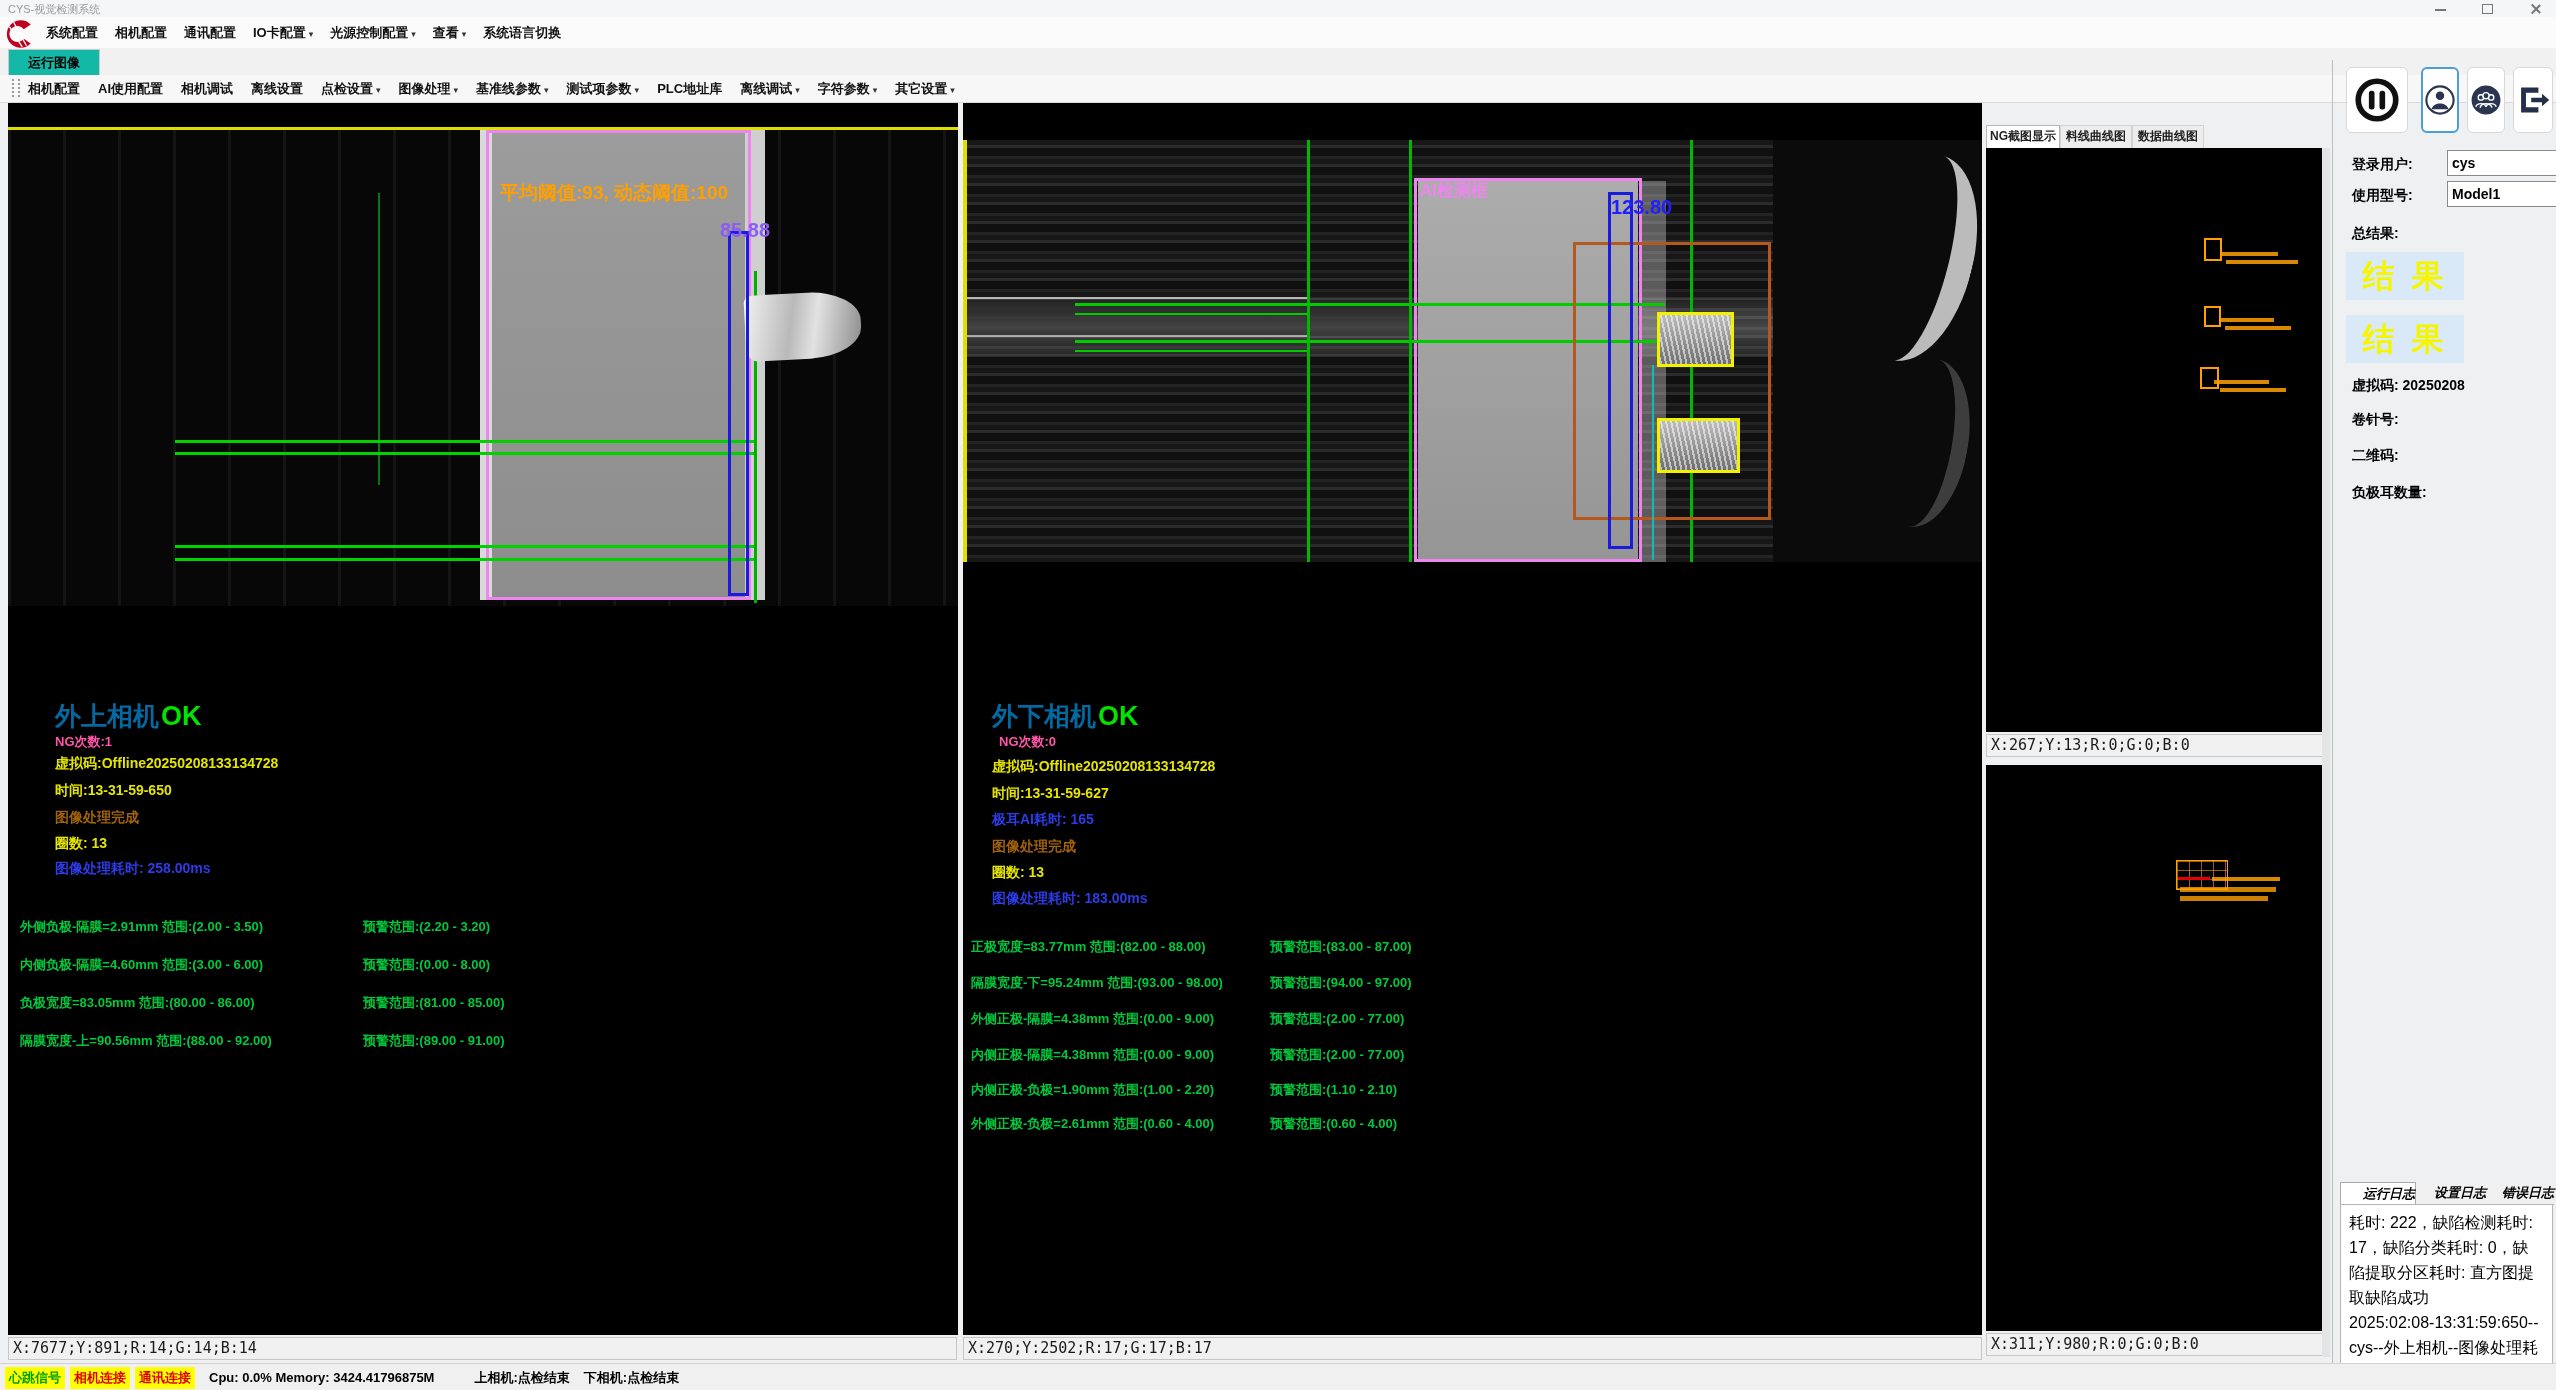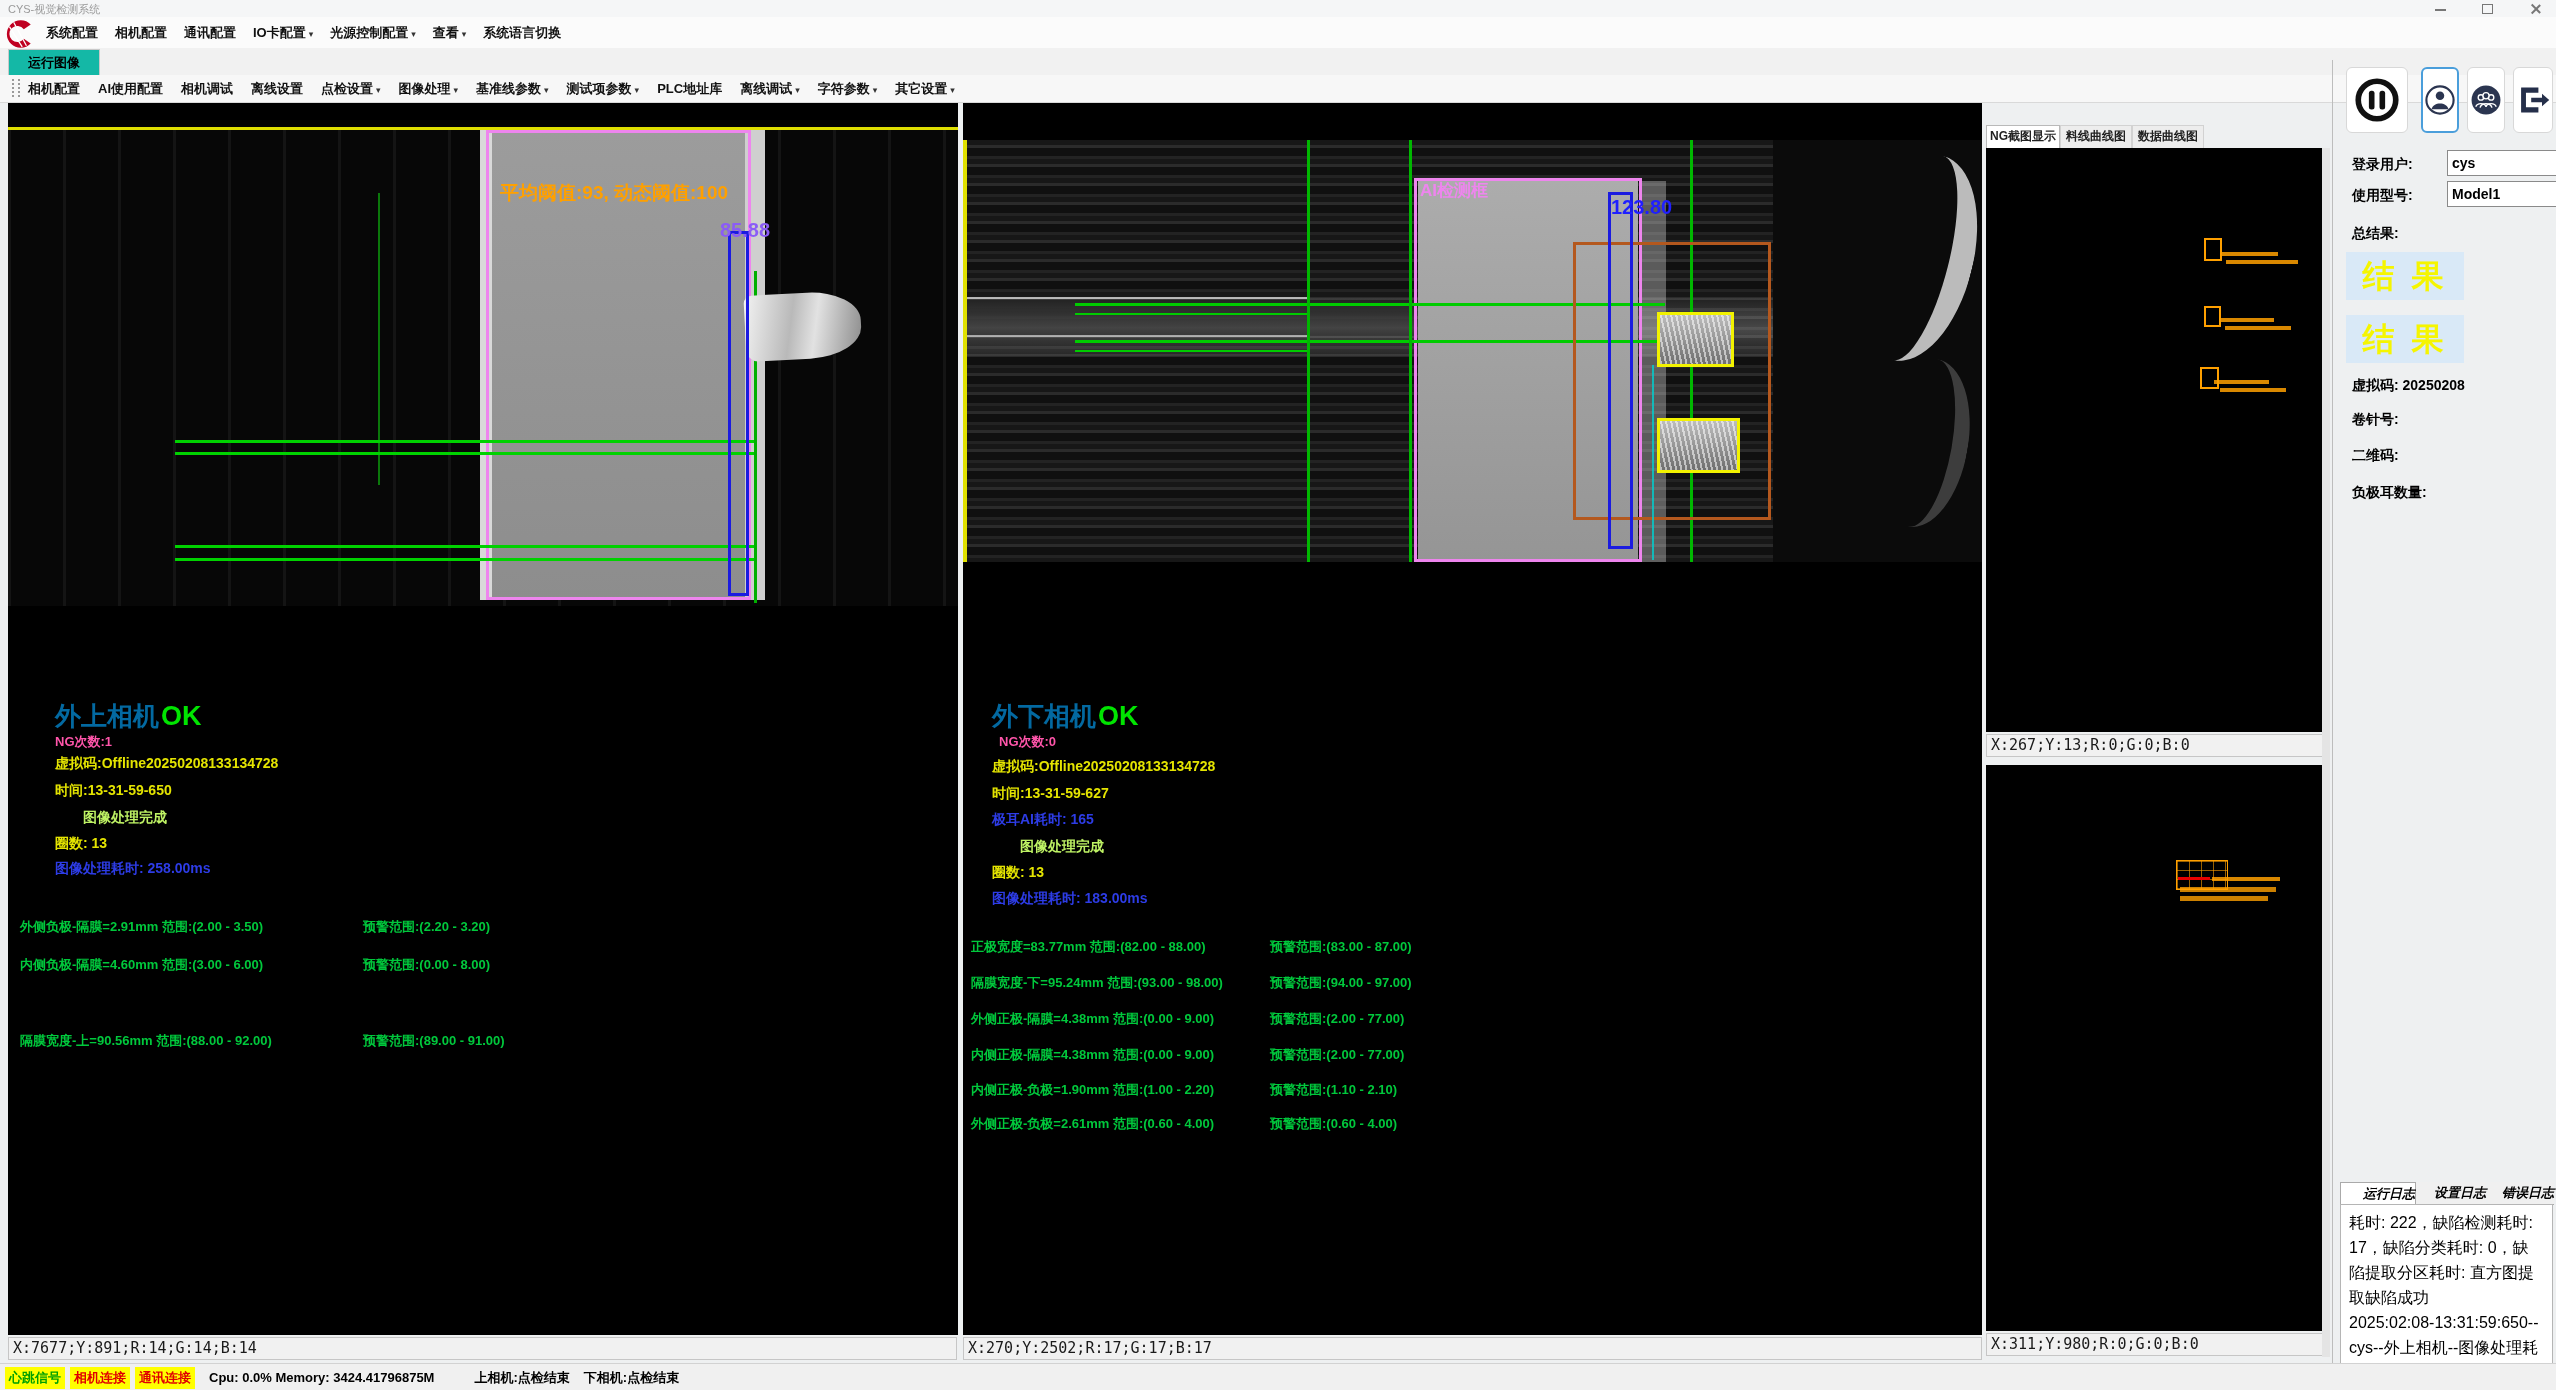--- a/index.html
+++ b/index.html
@@ -27,21 +27,21 @@
            font-size:13px;font-weight:bold;text-align:center;line-height:25px;}
   
   #toolbar{position:absolute;left:0;top:75px;width:2556px;height:27px;background:#f7f7f7;border-bottom:1px solid #d9d9d9;}
   #toolbar .grip{position:absolute;left:12px;top:4px;height:18px;width:4px;border-left:2px dotted #9a9a9a;border-right:2px dotted #9a9a9a;}
   #toolbar .items{position:absolute;left:28px;top:0;height:27px;display:flex;align-items:center;gap:18px;font-size:13px;font-weight:bold;color:#111;}
   
   .cam-panel{position:absolute;left:0;top:0;background:#000;overflow:hidden;}
   #camera1-panel{left:8px;top:103px;width:950px;height:1232px;}
   #camera2-panel{left:963px;top:103px;width:1019px;height:1232px;}
   .ol{position:absolute;white-space:nowrap;font-weight:bold;}
-  .ytx{color:#e4e400;} .gtx{color:#bef264;margin-left:28px;} .btx{color:#2d3ce6;} .ptx{color:#ff55aa;} .otx{color:#ffa000;}
+  .ytx{color:#e4e400;} .gtx{color:#a16207;} .btx{color:#2d3ce6;} .ptx{color:#ff55aa;} .otx{color:#ffa000;}
   .ttl{font-size:26px;color:#0369a1;font-weight:bold;}
   .ok{font-size:27px;color:#00e400;font-weight:bold;margin-left:2px;}
   .info{position:absolute;white-space:nowrap;font-weight:bold;font-size:14px;}
   .meas-row{position:absolute;left:0;width:100%;height:18px;font-weight:bold;font-size:13px;color:#00c83c;}
   .meas-row .lft{position:absolute;white-space:nowrap;}
   .meas-row .wrn{position:absolute;white-space:nowrap;}
   .l1 .lft{left:12px;} .l1 .wrn{left:355px;}
   .l2 .lft{left:8px;}  .l2 .wrn{left:307px;}
   .metal{background:linear-gradient(100deg,#f4f4f4 0%,#b9b9b9 40%,#e2e2e2 60%,#8a8a8a 100%);}
   .metal2{background:
@@ -161,20 +161,24 @@
     <div class="info gtx" style="left:47px;top:706px;">图像处理完成</div>
     <div class="info ytx" style="left:47px;top:732px;">圈数: 13</div>
     <div class="info btx" style="left:47px;top:757px;">图像处理耗时: 258.00ms</div>
     <div class="meas-row l1" style="top:815px;">
         <span class="lft">外侧负极-隔膜=2.91mm 范围:(2.00 - 3.50)</span>
         <span class="wrn">预警范围:(2.20 - 3.20)</span>
       </div>
     <div class="meas-row l1" style="top:853px;">
         <span class="lft">内侧负极-隔膜=4.60mm 范围:(3.00 - 6.00)</span>
         <span class="wrn">预警范围:(0.00 - 8.00)</span>
+      </div>
+    <div class="meas-row l1" style="top:891px;">
+        <span class="lft">负极宽度=83.05mm 范围:(80.00 - 86.00)</span>
+        <span class="wrn">预警范围:(81.00 - 85.00)</span>
       </div>
     <div class="meas-row l1" style="top:929px;">
         <span class="lft">隔膜宽度-上=90.56mm 范围:(88.00 - 92.00)</span>
         <span class="wrn">预警范围:(89.00 - 91.00)</span>
       </div>
   </div>
   <div class="coordbar" style="left:8px;top:1337px;width:949px;">X:7677;Y:891;R:14;G:14;B:14</div>
 
   <div id="camera2-panel" class="cam-panel">
     <div class="abs" style="left:0;top:37px;width:1019px;height:422px;background:repeating-linear-gradient(180deg,#171717 0 5px,#2b2b2b 5px 8px,#101010 8px 16px,#232323 16px 19px);"></div>

